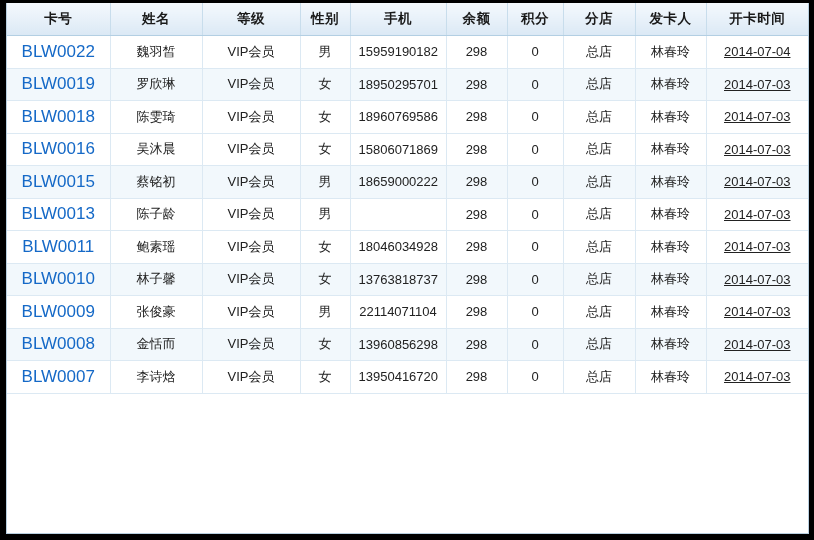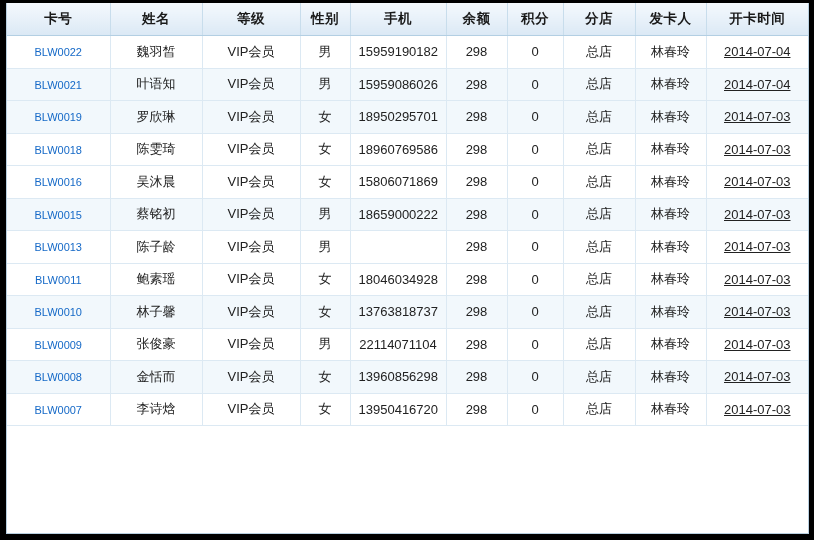--- a/index.html
+++ b/index.html
@@ -98,21 +98,21 @@
   td.col-points {
     text-align: right;
     padding-right: 12px;
     margin-left: 31px;
   }
 
   a.card-link {
     color: #1569c7;
     text-decoration: none;
     cursor: pointer;
-    font-size: 11px;
+    font-size: 17px;
   }
 </style>
 </head>
 <body>
 
 <div id="app-frame">
   <div id="grid-panel">
     <table class="member-grid">
       <colgroup>
           <col style="width: 103px;">
@@ -147,32 +147,20 @@
             <td class="col-level">VIP会员</td>
             <td class="col-gender">男</td>
             <td class="col-phone">15959190182</td>
             <td class="col-balance">298</td>
             <td class="col-points">0</td>
             <td class="col-branch">总店</td>
             <td class="col-issuer">林春玲</td>
             <td class="col-issuedate">2014-07-04</td>
           </tr>
           <tr class="row-odd">
-            <td class="col-cardno"><a class="card-link">BLW0021</a></td>
-            <td class="col-name">叶语知</td>
-            <td class="col-level">VIP会员</td>
-            <td class="col-gender">男</td>
-            <td class="col-phone">15959086026</td>
-            <td class="col-balance">298</td>
-            <td class="col-points">0</td>
-            <td class="col-branch">总店</td>
-            <td class="col-issuer">林春玲</td>
-            <td class="col-issuedate">2014-07-04</td>
-          </tr>
-          <tr class="row-odd">
             <td class="col-cardno"><a class="card-link">BLW0019</a></td>
             <td class="col-name">罗欣琳</td>
             <td class="col-level">VIP会员</td>
             <td class="col-gender">女</td>
             <td class="col-phone">18950295701</td>
             <td class="col-balance">298</td>
             <td class="col-points">0</td>
             <td class="col-branch">总店</td>
             <td class="col-issuer">林春玲</td>
             <td class="col-issuedate">2014-07-03</td>

